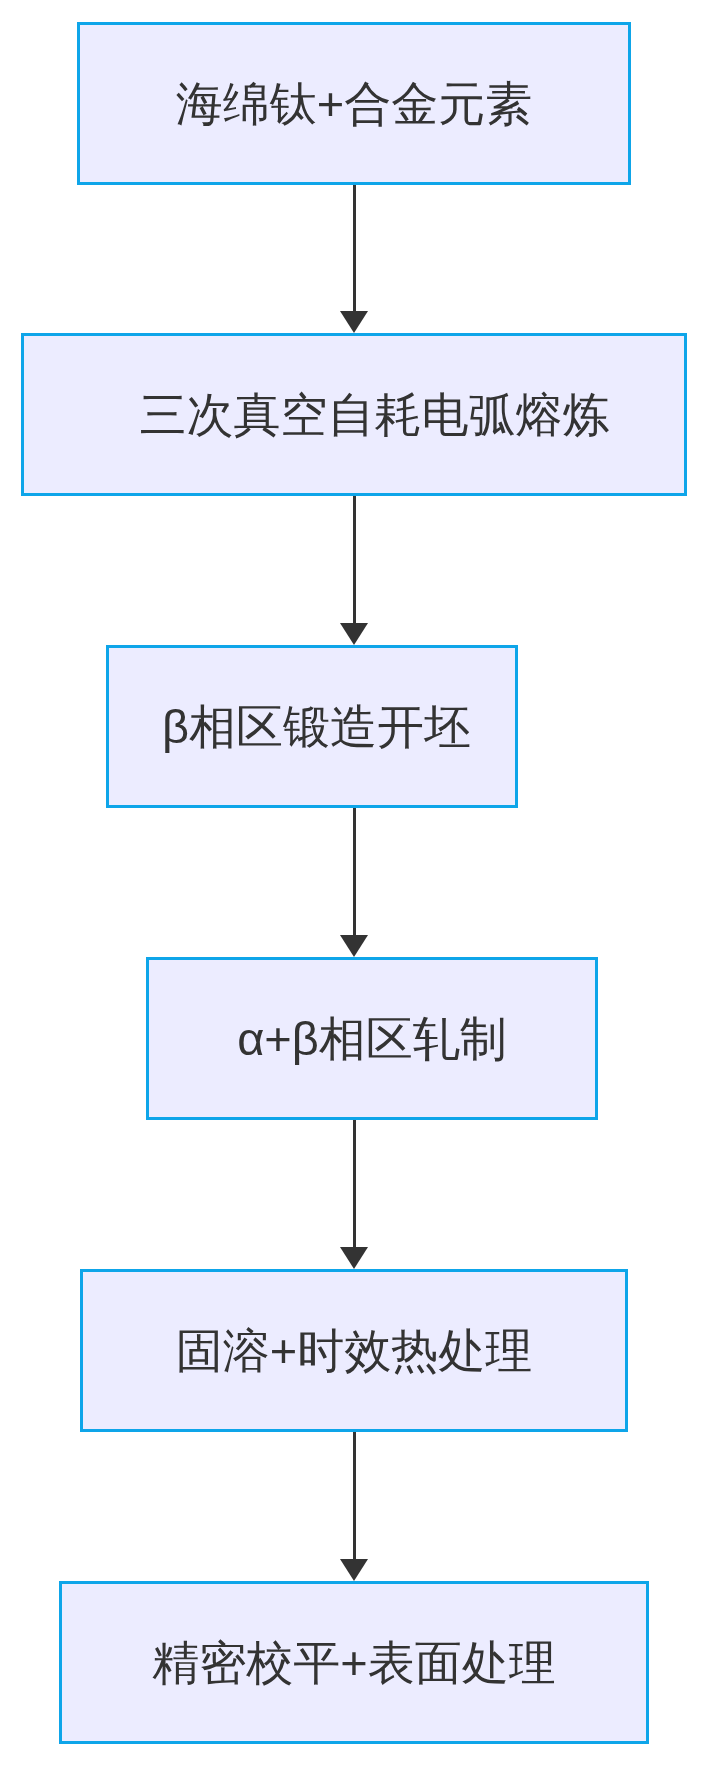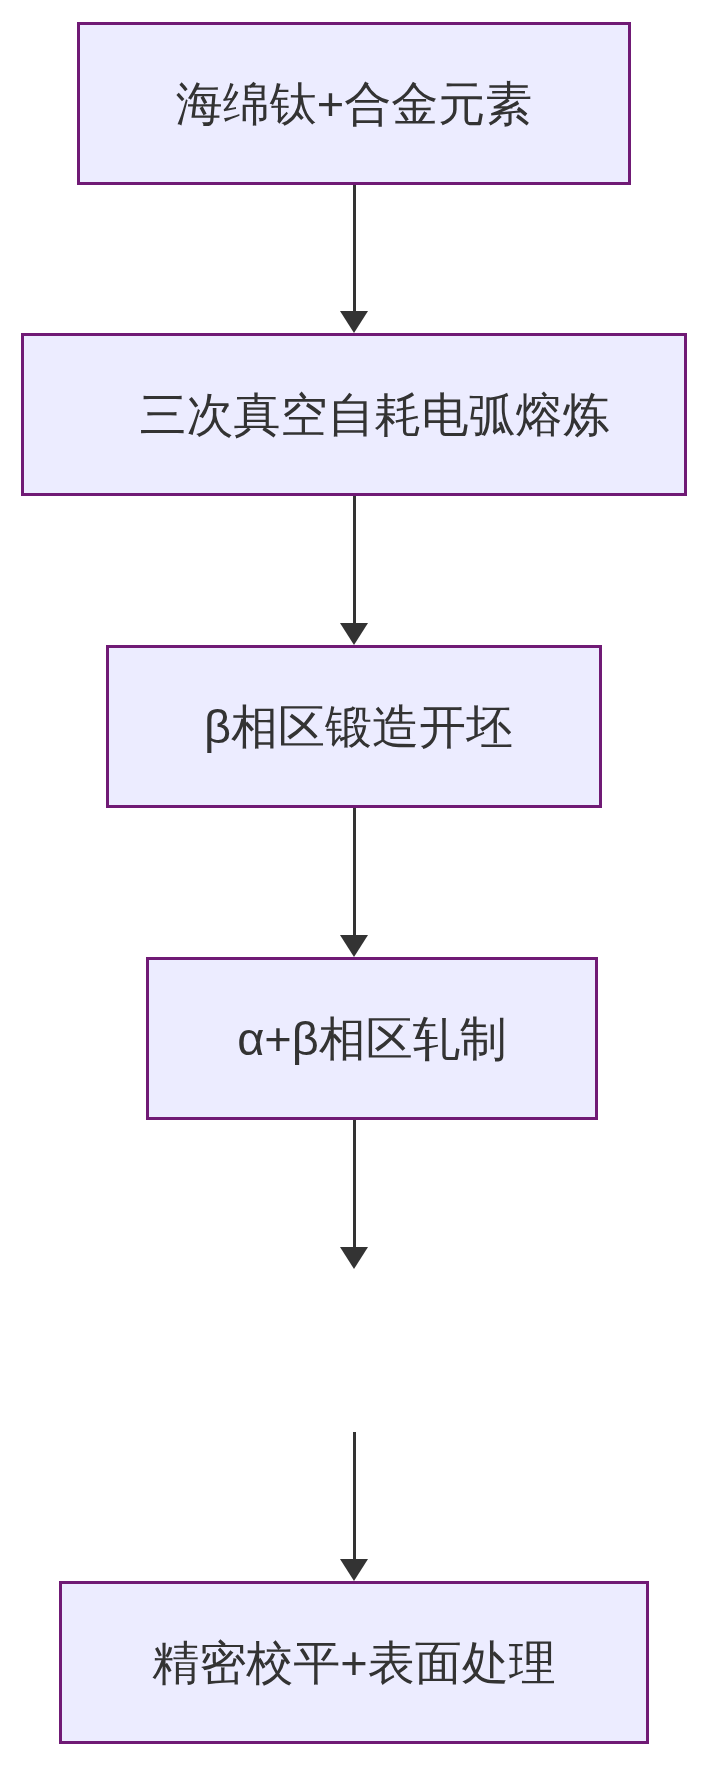--- a/index.html
+++ b/index.html
@@ -12,21 +12,21 @@
     position: relative;
     width: 708px;
     height: 1770px;
     background: #ffffff;
     overflow: hidden;
   }
   .node {
     position: absolute;
     height: 163px;
     background: #ECECFF;
-    border: 3px solid #701a75;
+    border: 3px solid #0ea5e9;
     box-sizing: border-box;
     display: flex;
     align-items: center;
     justify-content: center;
   }
   .node span {
     font-size: 47px;
     line-height: 1;
     color: #333333;
     white-space: nowrap;
@@ -72,38 +72,41 @@
 
   <div class="node" style="left:21px;  top:333px;  width:666px;padding-left:41px;">
     <span>三次真空自耗电弧熔炼</span>
   </div>
 
   <div class="arrow" style="top:496px; height:149px;">
     <div class="shaft"></div>
     <div class="head"></div>
   </div>
 
-  <div class="node" style="left:106px; top:645px;  width:496px;padding-left:9px;">
+  <div class="node" style="left:106px; top:645px;  width:412px;padding-left:9px;">
     <span>β相区锻造开坯</span>
   </div>
 
   <div class="arrow" style="top:808px; height:149px;">
     <div class="shaft"></div>
     <div class="head"></div>
   </div>
 
   <div class="node" style="left:128px; top:957px;  width:452px;margin-left:18px;">
     <span>α+β相区轧制</span>
   </div>
 
   <div class="arrow" style="top:1120px; height:149px;">
     <div class="shaft"></div>
     <div class="head"></div>
   </div>
 
+  <div class="node" style="left:80px;  top:1269px; width:548px;">
+    <span>固溶+时效热处理</span>
+  </div>
 
   <div class="arrow" style="top:1432px; height:149px;">
     <div class="shaft"></div>
     <div class="head"></div>
   </div>
 
   <div class="node" style="left:59px;  top:1581px; width:590px;text-align:center;">
     <span>精密校平+表面处理</span>
   </div>
 

